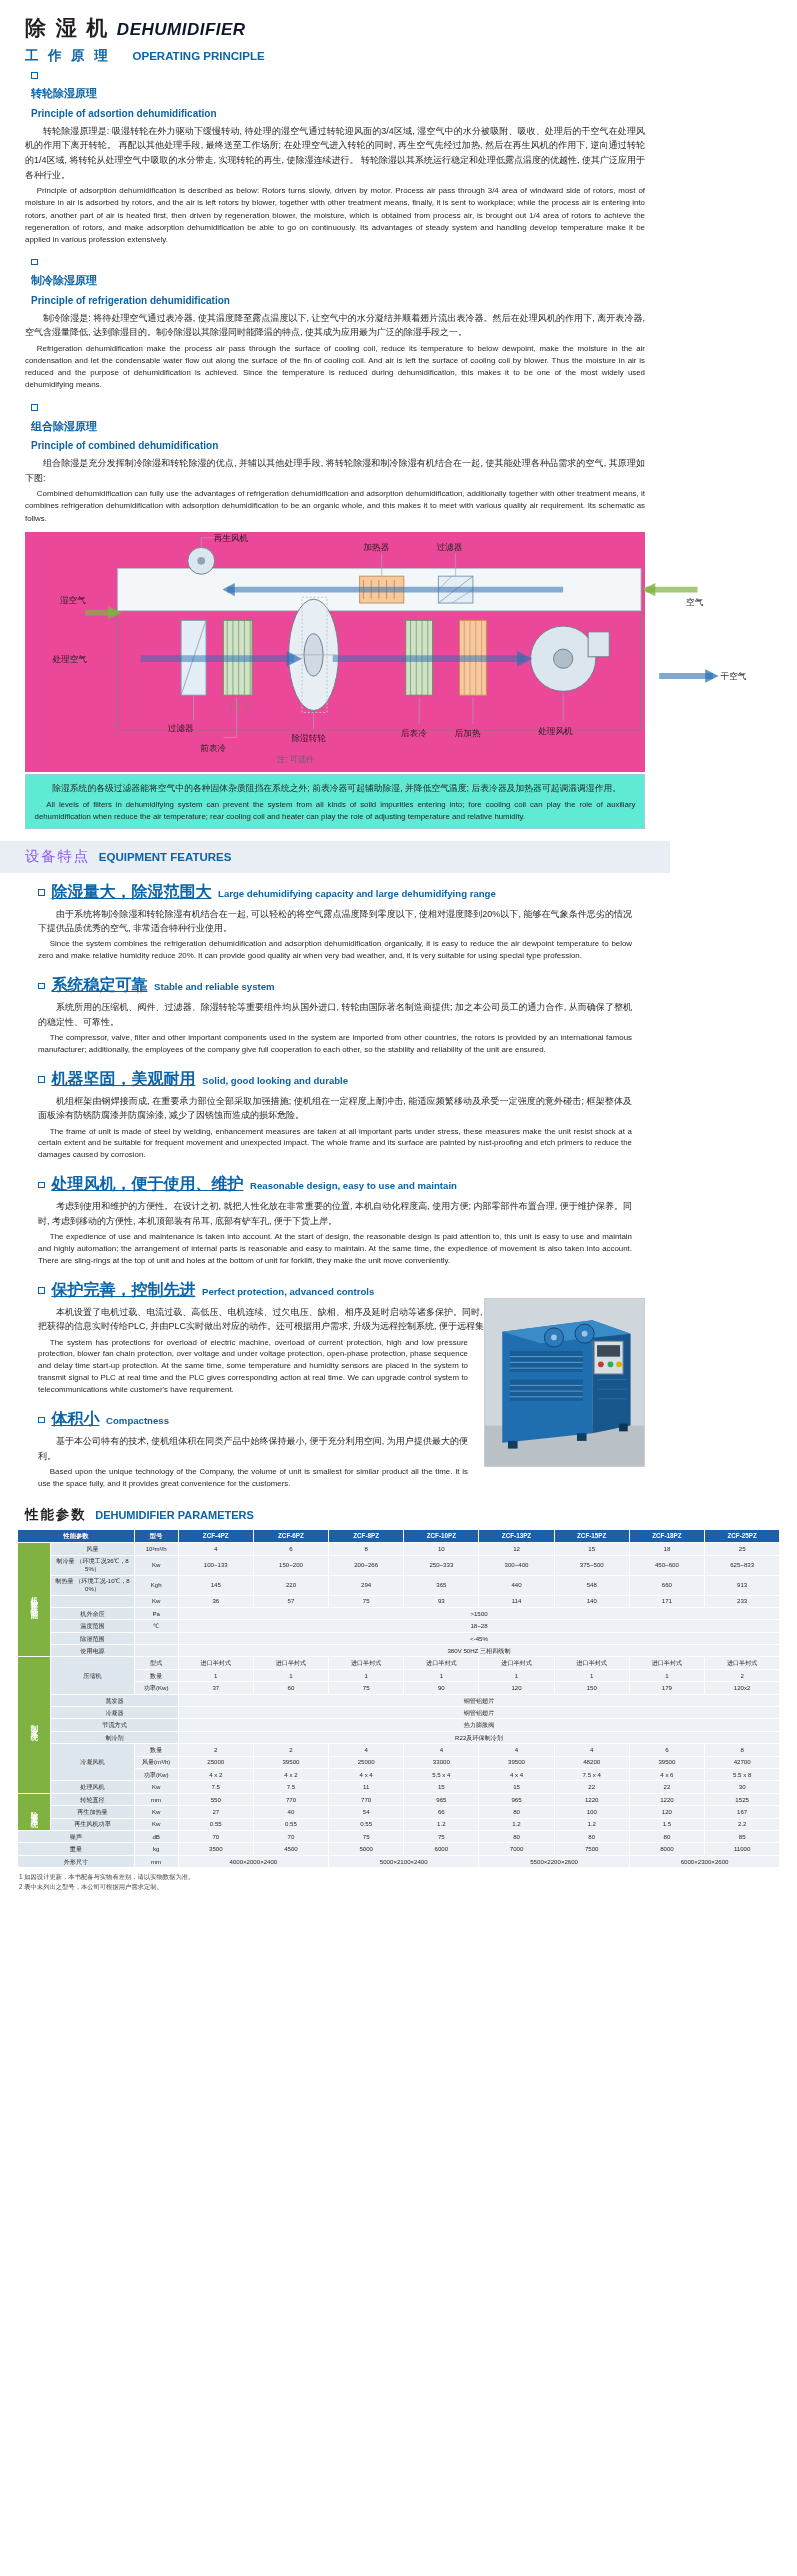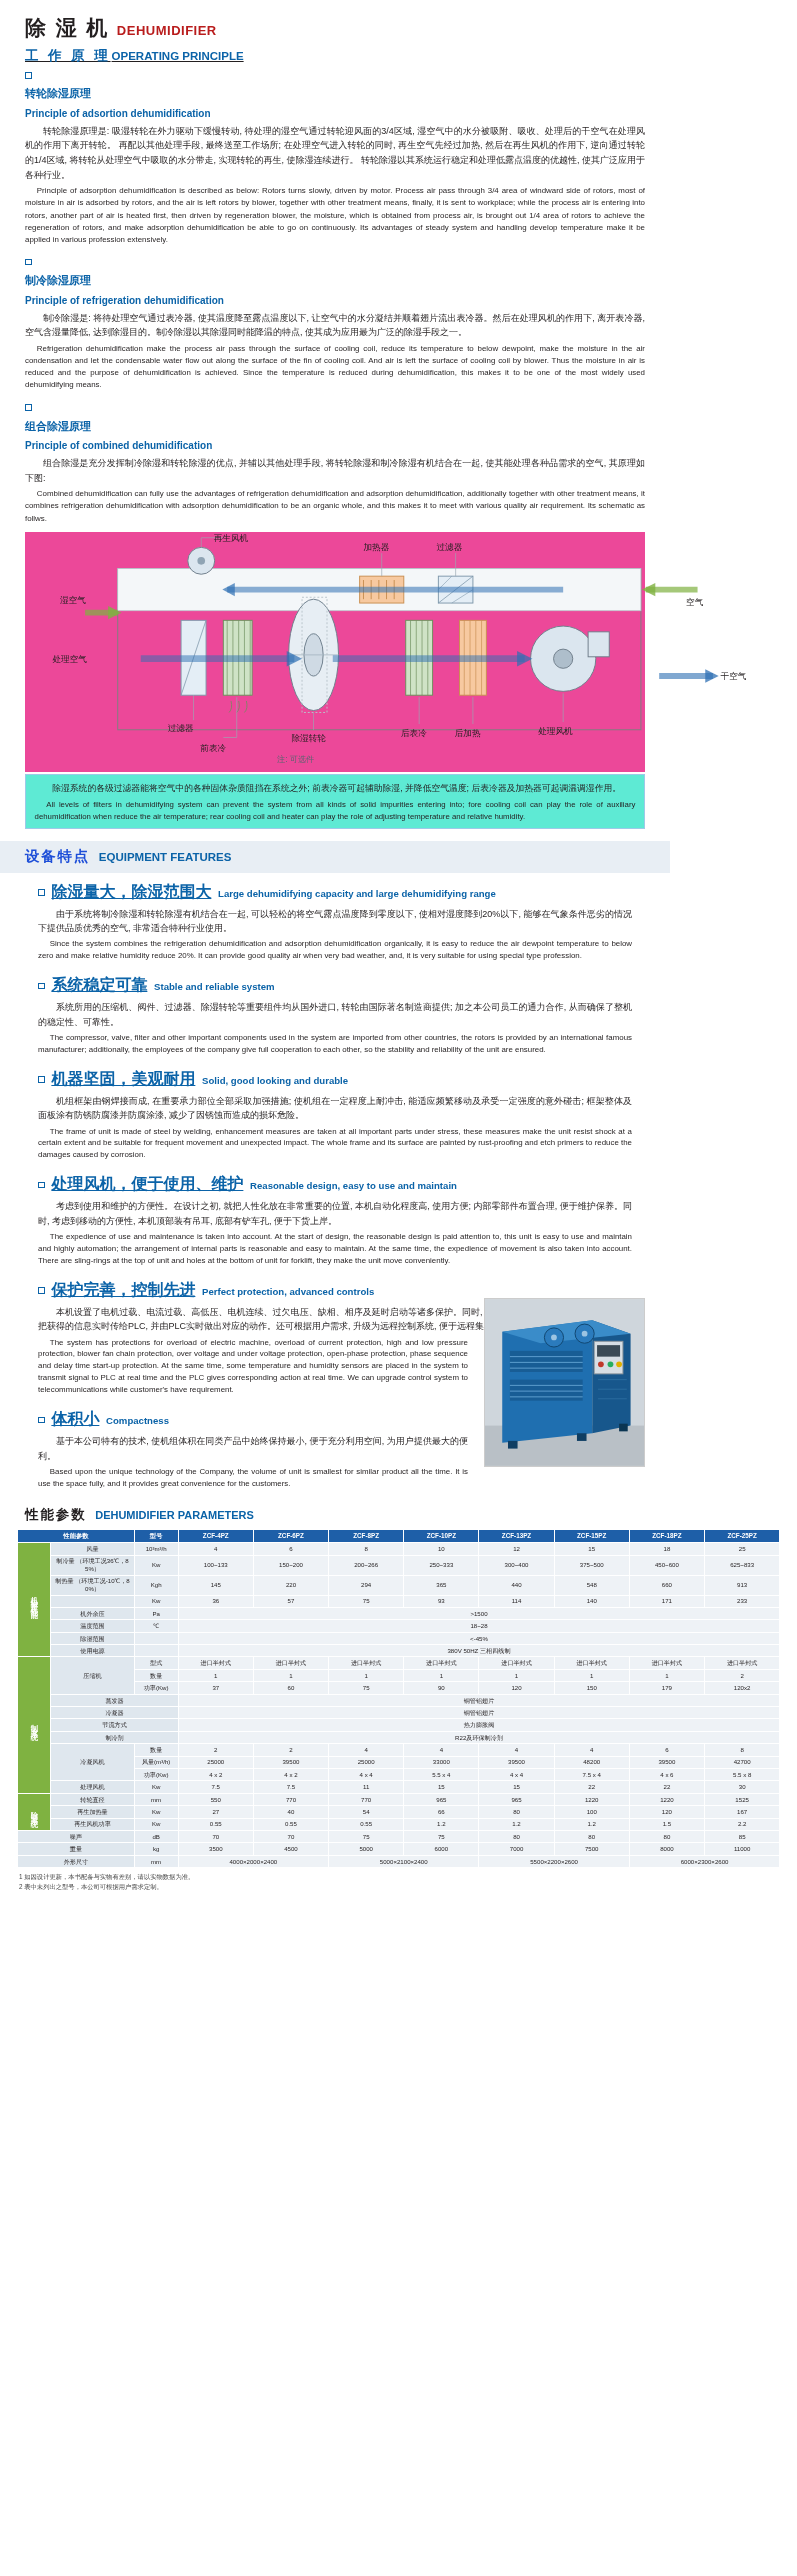--- a/index.html
+++ b/index.html
@@ -19,31 +19,31 @@
     align-items: baseline;
     gap: 7.7px;
   }
   .main-title .cn {
     font-size: 21px;
     font-weight: bold;
     color: #231f20;
     letter-spacing: 1.9px;
   }
   .main-title .en {
-    font-size: 13px;
+    font-size: 17px;
     font-weight: bold;
-    color: #b91c1c;
+    color: #0f172a;
     letter-spacing: 0.5px;
+    font-style: italic;
   }
   .sub-title {
     padding: 5.8px 25px 1.9px 25px;
     display: flex;
     align-items: baseline;
-    gap: 1px;
-    text-decoration: underline;
+    gap: 22px;
   }
   .sub-title .cn {
     font-size: 13.5px;
     font-weight: bold;
     color: #0b63a8;
     letter-spacing: 2.9px;
   }
   .sub-title .en {
     font-size: 11.5px;
     font-weight: bold;
@@ -68,20 +68,21 @@
   }
   .sec-head .cn {
     font-size: 11px;
     font-weight: bold;
     color: #0b63a8;
   }
   .sec-head .en {
     font-size: 10px;
     font-weight: bold;
     color: #0b63a8;
+    margin-left: 6px;
   }
   p.cnp {
     margin: 2.9px 25px 1.9px 25px;
     font-size: 9px;
     line-height: 1.62;
     text-align: justify;
     text-indent: 2em;
     color: #231f20;
   }
   p.enp {
@@ -117,21 +118,21 @@
 
   
   .band {
     margin: 7.7px 0 1.9px 0;
     background: #e8eef4;
     padding: 6.7px 25px;
     display: flex;
     align-items: baseline;
     gap: 8.6px;
   }
-  .band .cn { font-size: 14.4px; font-weight: bold; color: #1d4ed8; letter-spacing: 1.9px;}
+  .band .cn { font-size: 14.4px; font-weight: normal; color: #8b5cf6; letter-spacing: 1.9px;}
   .band .en { font-size: 11.5px; font-weight: bold; color: #0b63a8; }
 
   .feat-head {
     display: flex; align-items: baseline; gap: 6.7px;
     padding: 6.7px 25px 1px 38px;
   }
   .feat-head .cn { font-size: 16px; font-weight: bold; color: #0b63a8; text-decoration: underline; }
   .feat-head .en { font-size: 9.6px; font-weight: bold; color: #0b63a8; }
   p.fcn { margin: 2.9px 38px 1.9px 38px; font-size: 9px; line-height: 1.6; text-indent: 2em; text-align: justify; }
   p.fen { margin: 2.9px 38px 6.7px 38px; font-size: 7.9px; line-height: 1.5; text-indent: 1.5em; text-align: justify; }

